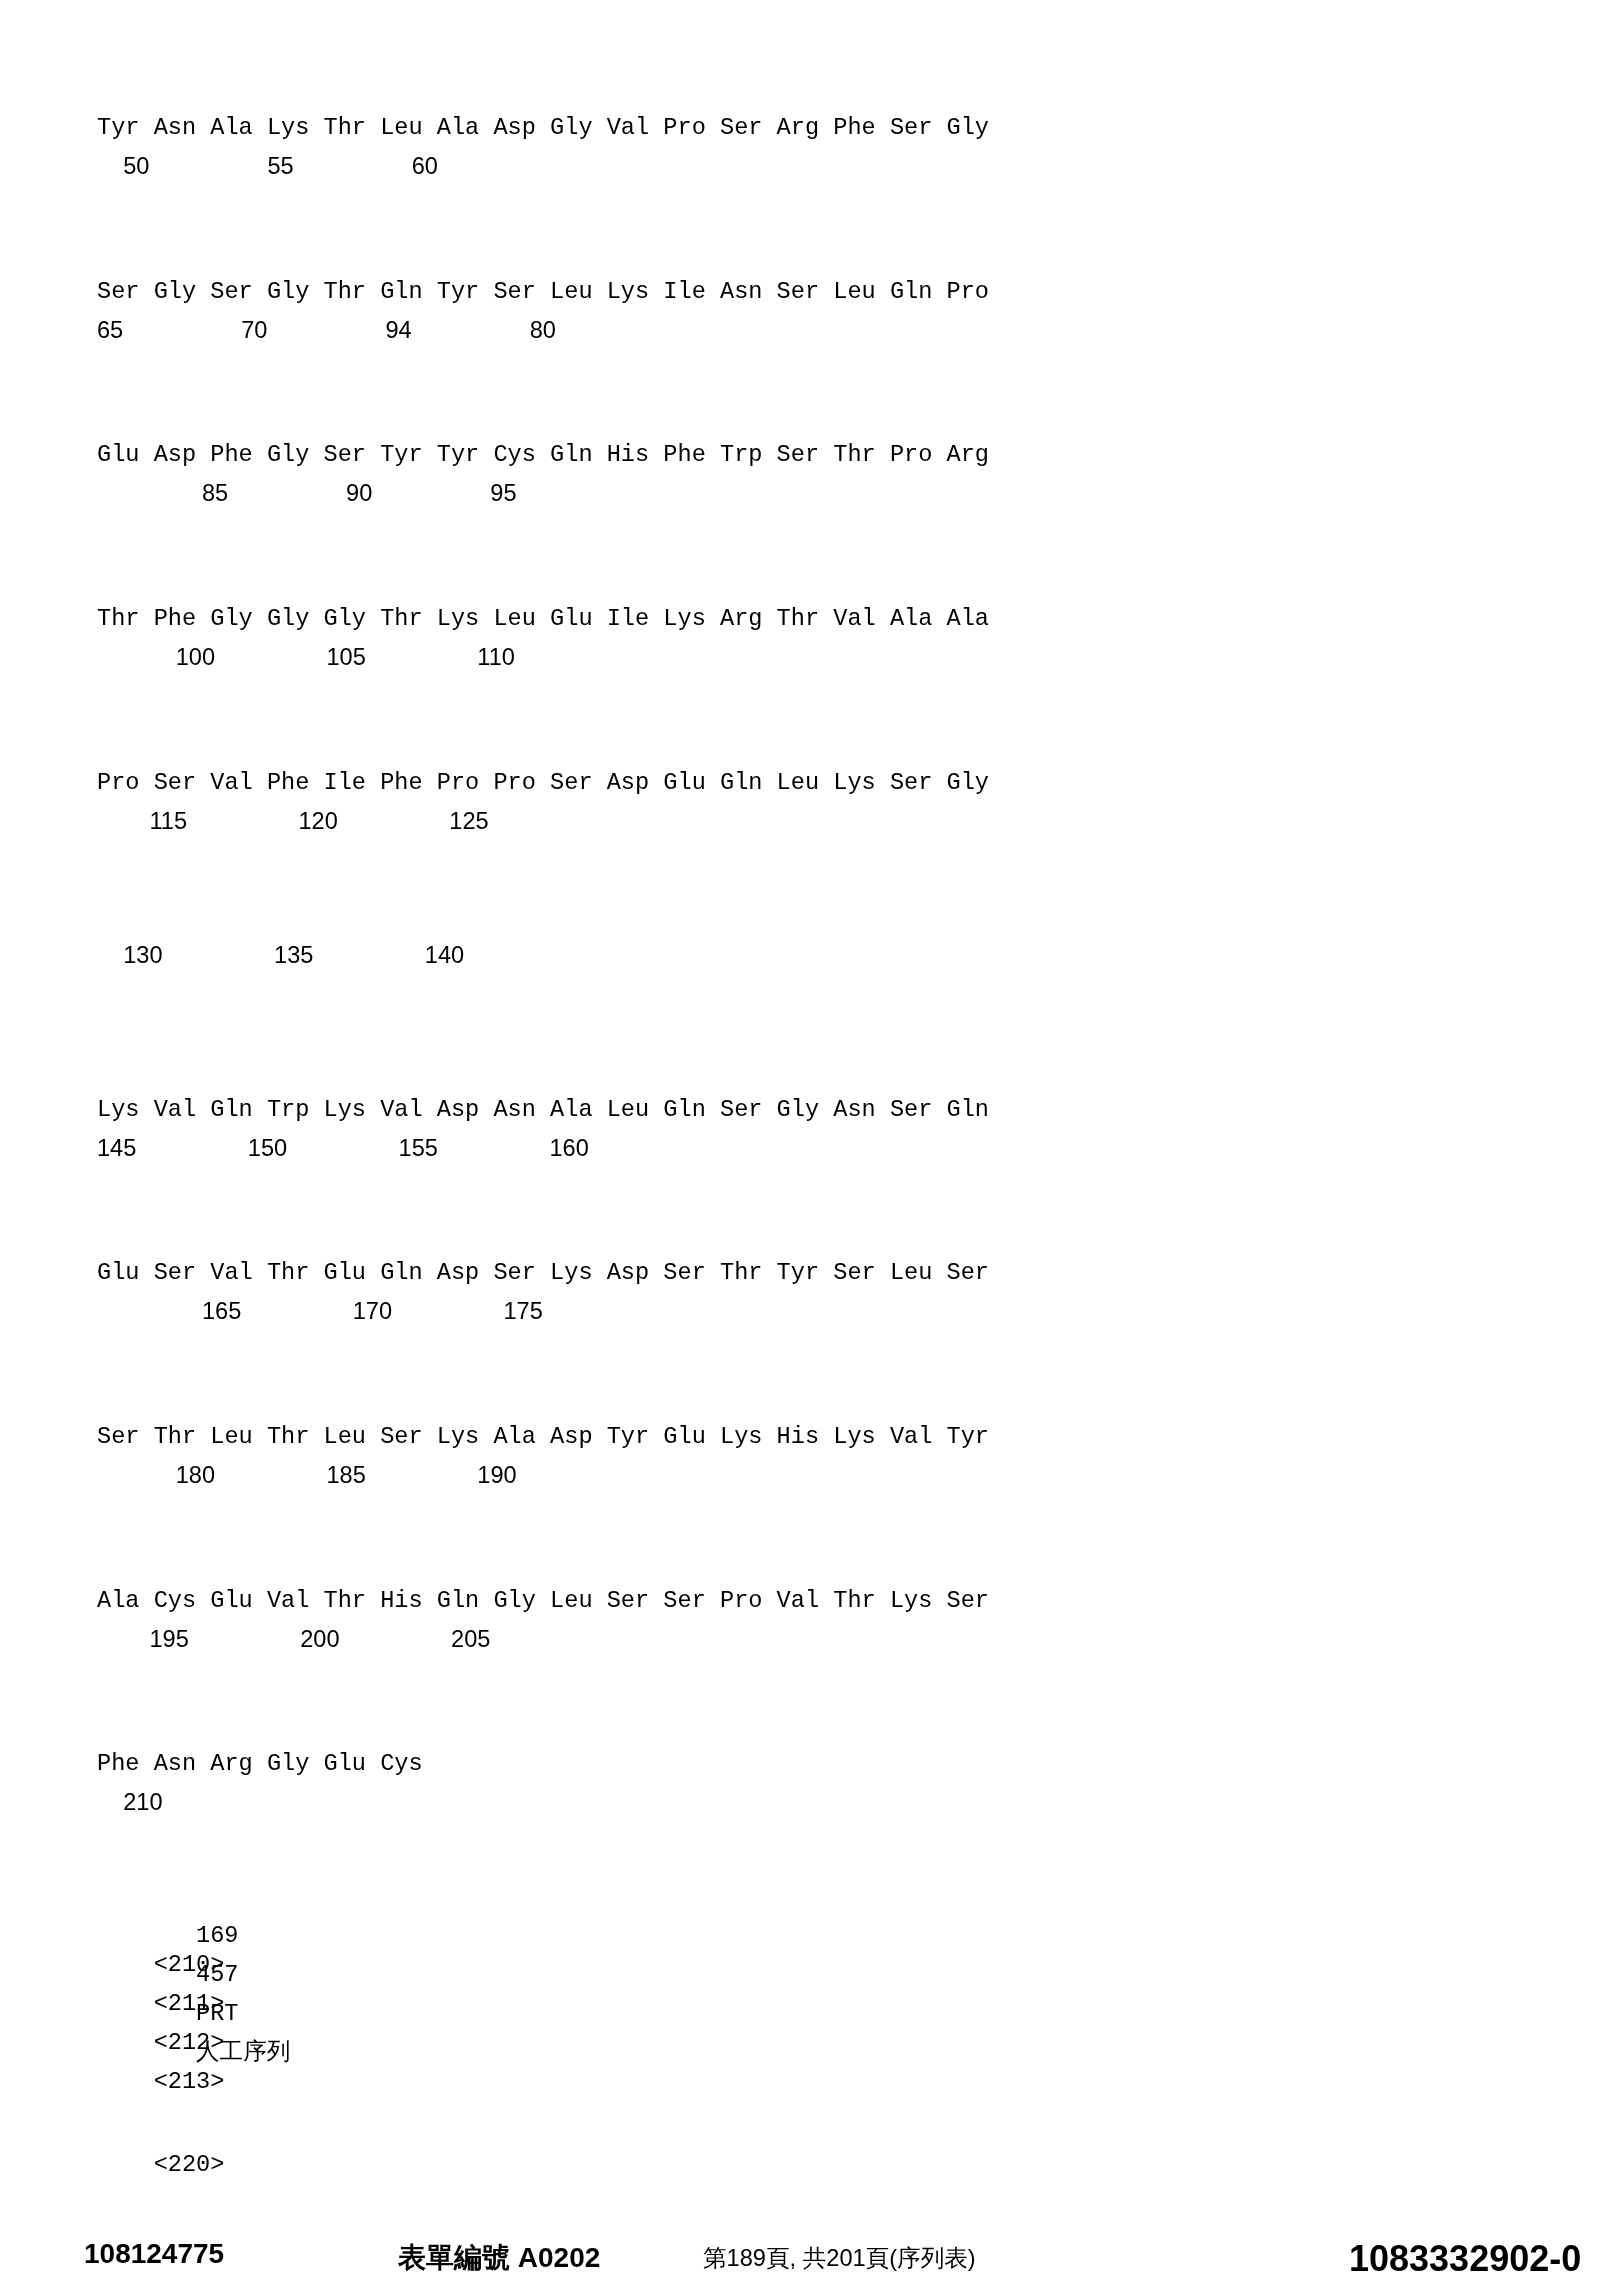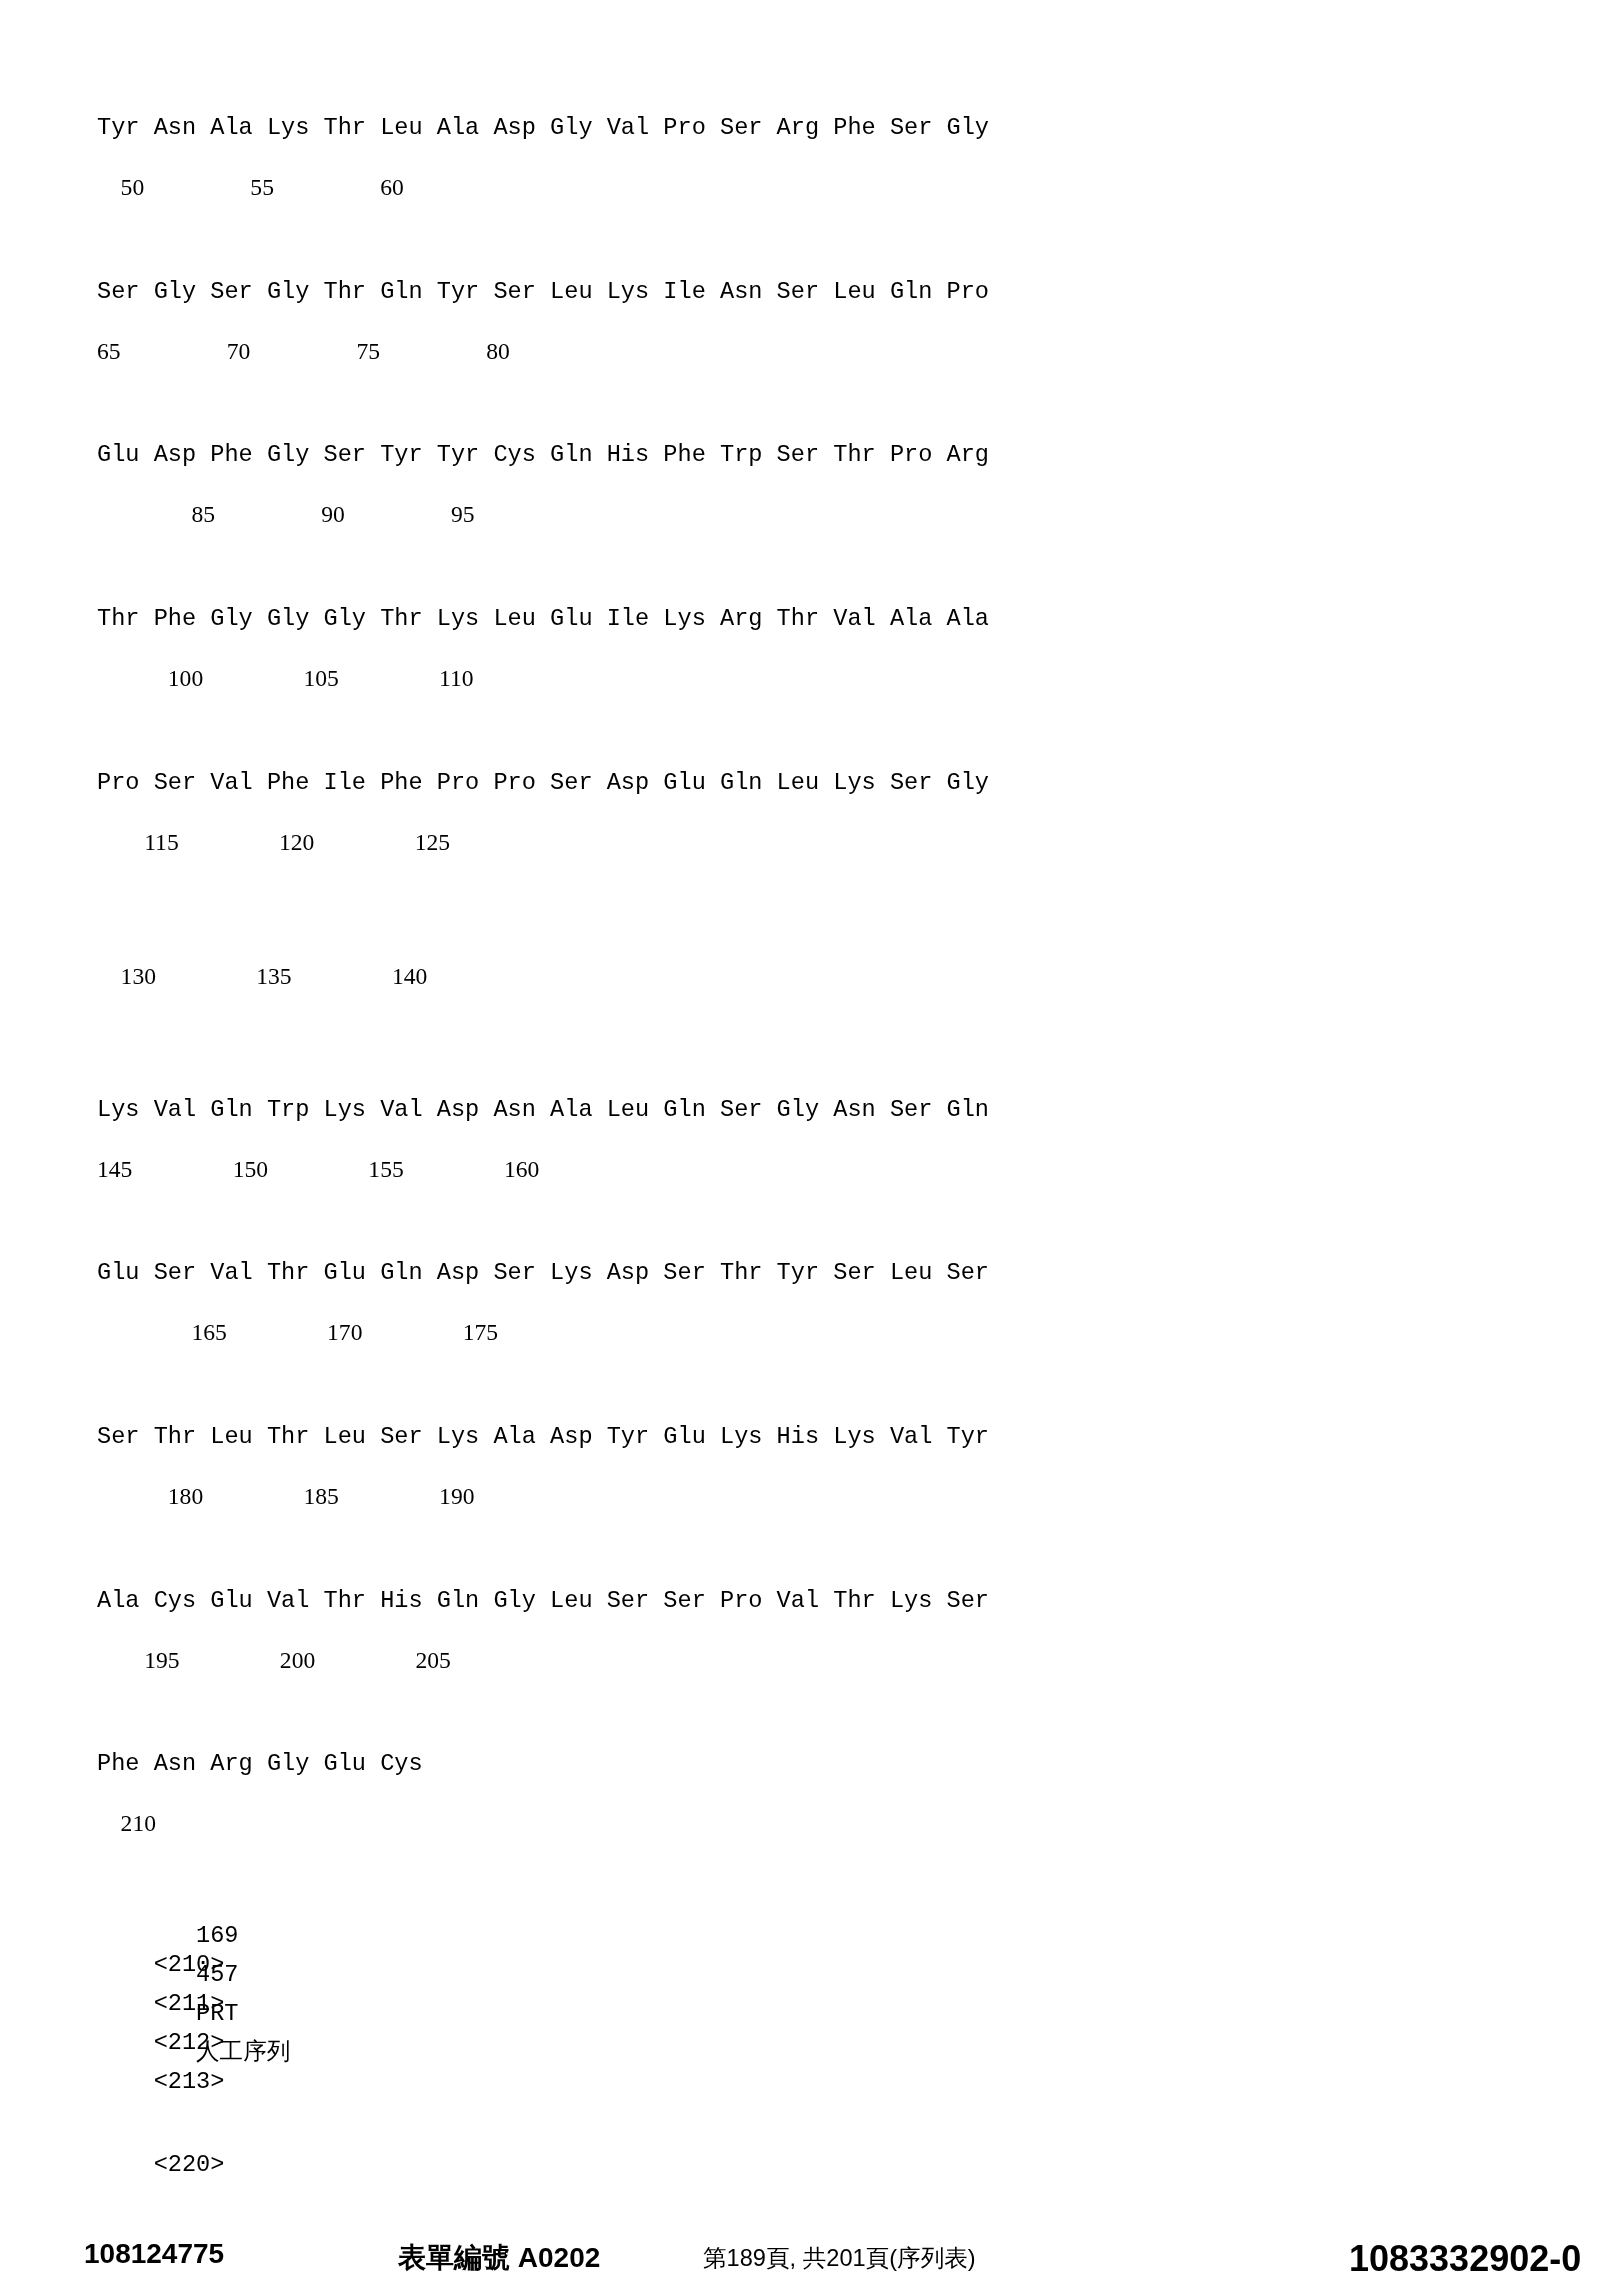--- a/index.html
+++ b/index.html
@@ -10,22 +10,22 @@
     color:#000;
     font-family:"Liberation Mono", monospace;
     overflow:hidden;
   }
   .block{position:absolute;left:97px;}
   .seq-line{
     font-size:23.6px;line-height:29px;white-space:pre;
     font-family:"Liberation Mono", monospace;
   }
   .num-line{
-    font-size:23.6px;line-height:29px;white-space:pre;margin-top:31px;
-    font-family:Liberation Serif, serif;
+    font-size:23.6px;line-height:29px;white-space:pre;margin-top:10px;
+    font-family:Liberation Sans, sans-serif;
   }
   .meta-line{
     position:absolute;left:97px;
     font-size:23.6px;line-height:29px;white-space:pre;
     font-family:"Liberation Mono", monospace;
   }
   .meta-value{position:absolute;left:99px;top:0;white-space:pre;}
   .footer-left{
     position:absolute;left:84px;top:2238px;
     font-family:"Liberation Sans", sans-serif;font-weight:bold;font-size:28px;
@@ -48,21 +48,21 @@
 
 <div class="page">
 
   <div class="block" style="top:113px">
     <div class="seq-line">Tyr Asn Ala Lys Thr Leu Ala Asp Gly Val Pro Ser Arg Phe Ser Gly</div>
     <div class="num-line">    50                  55                  60</div>
   </div>
 
   <div class="block" style="top:277px">
     <div class="seq-line">Ser Gly Ser Gly Thr Gln Tyr Ser Leu Lys Ile Asn Ser Leu Gln Pro</div>
-    <div class="num-line">65                  70                  75                  80</div>
+    <div class="num-line">65                  70                  94                  80</div>
   </div>
 
   <div class="block" style="top:440px">
     <div class="seq-line">Glu Asp Phe Gly Ser Tyr Tyr Cys Gln His Phe Trp Ser Thr Pro Arg</div>
     <div class="num-line">                85                  90                  95</div>
   </div>
 
   <div class="block" style="top:604px">
     <div class="seq-line">Thr Phe Gly Gly Gly Thr Lys Leu Glu Ile Lys Arg Thr Val Ala Ala</div>
     <div class="num-line">            100                 105                 110</div>

